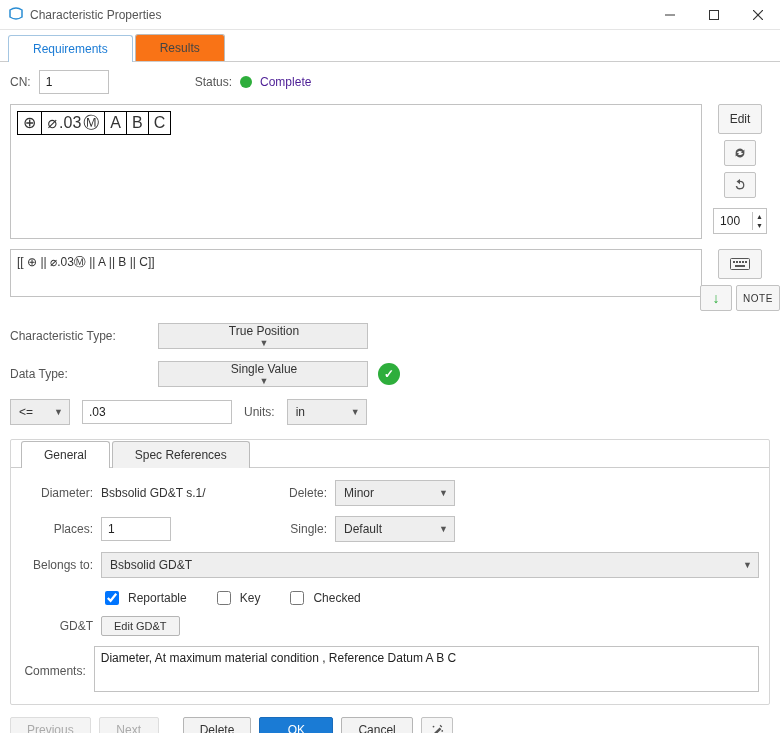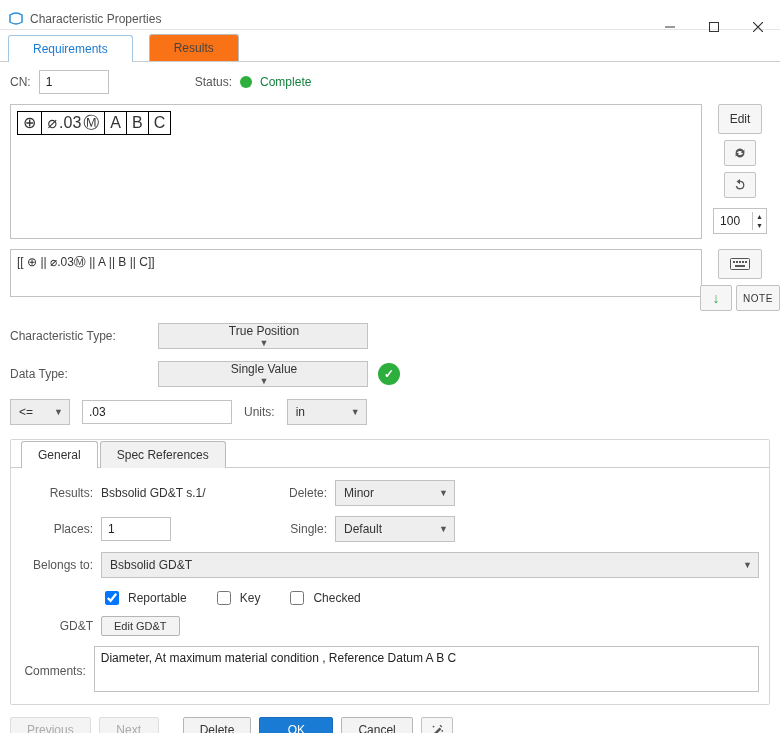--- a/index.html
+++ b/index.html
@@ -8,22 +8,22 @@
     font-family: "Segoe UI", Tahoma, sans-serif;
     font-size: 12px;
     color: #333;
     background: #fff;
     width: 780px; height: 733px;
     overflow: hidden;
   }
   
   .titlebar {
     height: 30px;
-    display: flex; 
-    padding: 12px 0 0 8px;
+    display: flex; align-items: center;
+    padding: 0 0 0 8px;
     background: #fff;
     border-bottom: 1px solid #e5e5e5;
   }
   .titlebar .app-icon {
     width: 16px; height: 16px; margin-right: 6px;
     display: inline-flex; align-items: center; justify-content: center;
   }
   .titlebar .title { color: #555; }
   .titlebar .win-ctrls {
     margin-left: auto; display: flex;
@@ -33,21 +33,21 @@
     display: flex; align-items: center; justify-content: center;
     color: #222; font-size: 14px;
     cursor: pointer;
   }
 
   
   .tabs {
     display: flex; align-items: center;
     padding: 4px 8px 0 8px;
     border-bottom: 1px solid #ccc;
-    gap: 16px;
+    gap: 2px;
   }
   .tab {
     padding: 6px 24px;
     border: 1px solid #bbb;
     border-bottom: none;
     background: #f97316;
     border-radius: 3px 3px 0 0;
     color: #444;
     cursor: pointer;
     position: relative;
@@ -180,21 +180,21 @@
     margin-top: 14px;
     padding: 0 10px 12px 10px;
   }
   .sub-tabs {
     display: flex; gap: 2px;
     margin: 0 -10px;
     border-bottom: 1px solid #ccc;
     padding: 0 10px;
   }
   .sub-tab {
-    padding: 6px 16px;
+    padding: 6px 22px;
     border: 1px solid #bbb;
     border-bottom: none;
     border-radius: 3px 3px 0 0;
     background: #f1f1f1;
     cursor: pointer;
     position: relative; top: 1px;
   }
   .sub-tab.active { background: #fff; }
 
   .grid2 {
@@ -276,21 +276,21 @@
 </div>
 
 <div class="body">
 
   <div class="row">
     <span class="lbl">CN:</span>
     <input type="text" class="cn-field" value="1" style="">
     <span style="width:70px"></span>
     <span class="lbl">Status:</span>
     <span class="status-dot"></span>
-    <span style="color:#15803d">Complete</span>
+    <span style="color:#4c1d95">Complete</span>
   </div>
 
   <div class="gdt-grid">
     <div class="preview-box">
       <div class="fcf">
         <span class="cell gdt-sym">⊕</span>
         <span class="cell">
           <span>⌀</span>
           <span style="margin:0 2px">.03</span>
           <span>Ⓜ</span>
@@ -378,21 +378,21 @@
   </div>
 
   <div class="sub-panel">
     <div class="sub-tabs">
       <div class="sub-tab active">General</div>
       <div class="sub-tab">Spec References</div>
     </div>
 
     <div class="grid2">
       <div class="inline">
-        <span class="lab-r">Results:</span>
+        <span class="lab-r">Diameter:</span>
         <span>Bsbsolid GD&amp;T s.1/</span>
       </div>
       <div class="inline">
         <span class="lab-r2">Delete:</span>
         <div class="sel-box" style="min-width:120px">
           <span>Minor</span>
           <span class="caret">▼</span>
         </div>
       </div>
 

